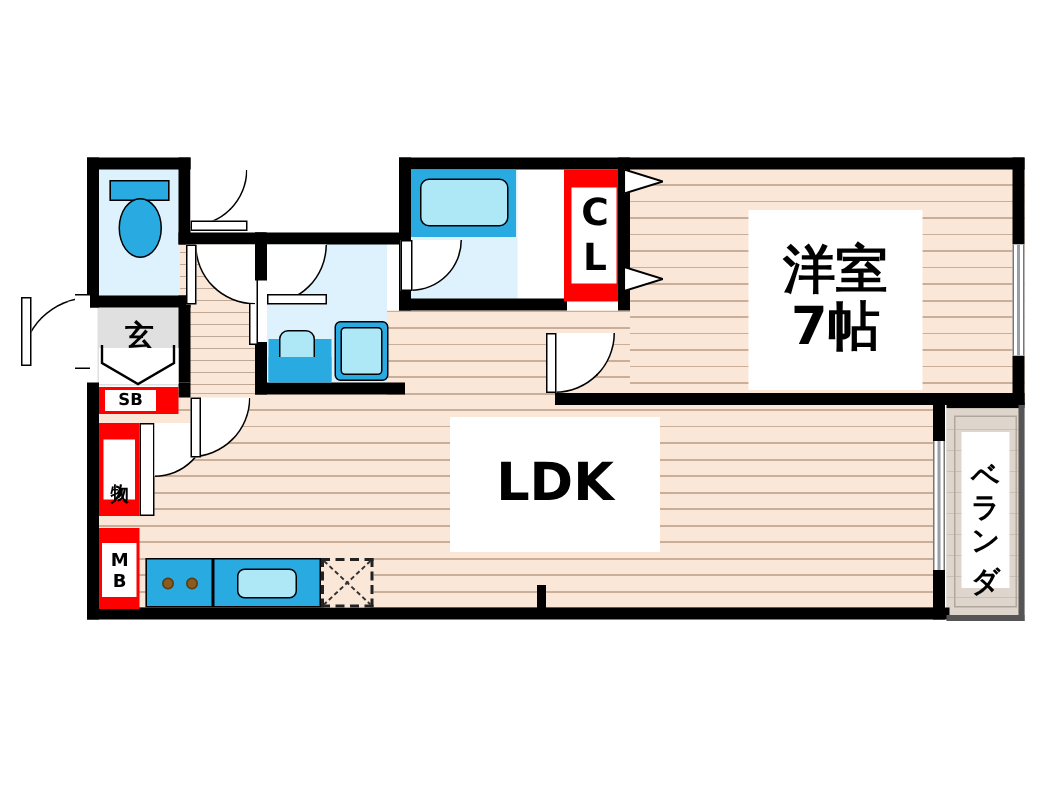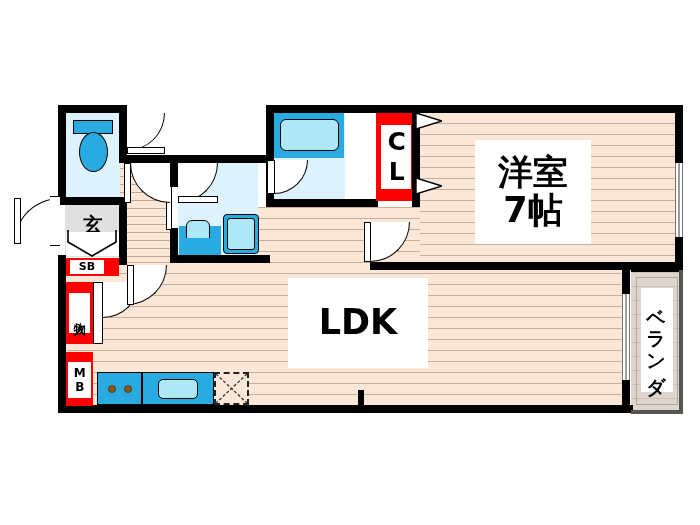--- a/index.html
+++ b/index.html
@@ -284,26 +284,26 @@
 
   <div class="b watercyan thin-outline" style="left:142px; top:372px; width:72px; height:33px;"></div>
   <div class="b palecyan outline" style="left:158px; top:379px; width:40px; height:20px; border-radius:5px;"></div>
 
   <div class="b dashbox" style="left:214px; top:372px; width:35px; height:33px;"></div>
   <svg class="b" style="left:214px; top:372px; width:35px; height:33px;" viewBox="0 0 35 33">
     <line x1="2" y1="2" x2="33" y2="31" stroke="#333" stroke-width="1.3" stroke-dasharray="3,2"></line>
     <line x1="33" y1="2" x2="2" y2="31" stroke="#333" stroke-width="1.3" stroke-dasharray="3,2"></line>
   </svg>
 
-  <div class="b room-label" style="left:475px; top:140px; width:116px; height:104px; font-size:35px; line-height:1.08;">
+  <div class="b room-label" style="left:499px; top:140px; width:116px; height:120px; font-size:35px; line-height:1.08;">
     <span class="l1">洋室</span>
     <span class="l2">7帖</span>
   </div>
 
-  <div class="b room-label" style="left:288px; top:278px; width:140px; height:90px; font-size:35px; line-height:1.08;">
+  <div class="b room-label" style="left:300px; top:278px; width:140px; height:90px; font-size:35px; line-height:1.08;">
     <span class="l1">LDK</span>
   </div>
 
   <div class="b" style="left:641px; top:288px; width:32px; height:104px; background:#ffffff; display:flex; align-items:center; justify-content:center;">
     <span class="lbl-vert" style="font-size:19px; font-weight:bold; color:#000; letter-spacing:1px;">ベランダ</span>
   </div>
 
 </div>
 
 </body></html>

